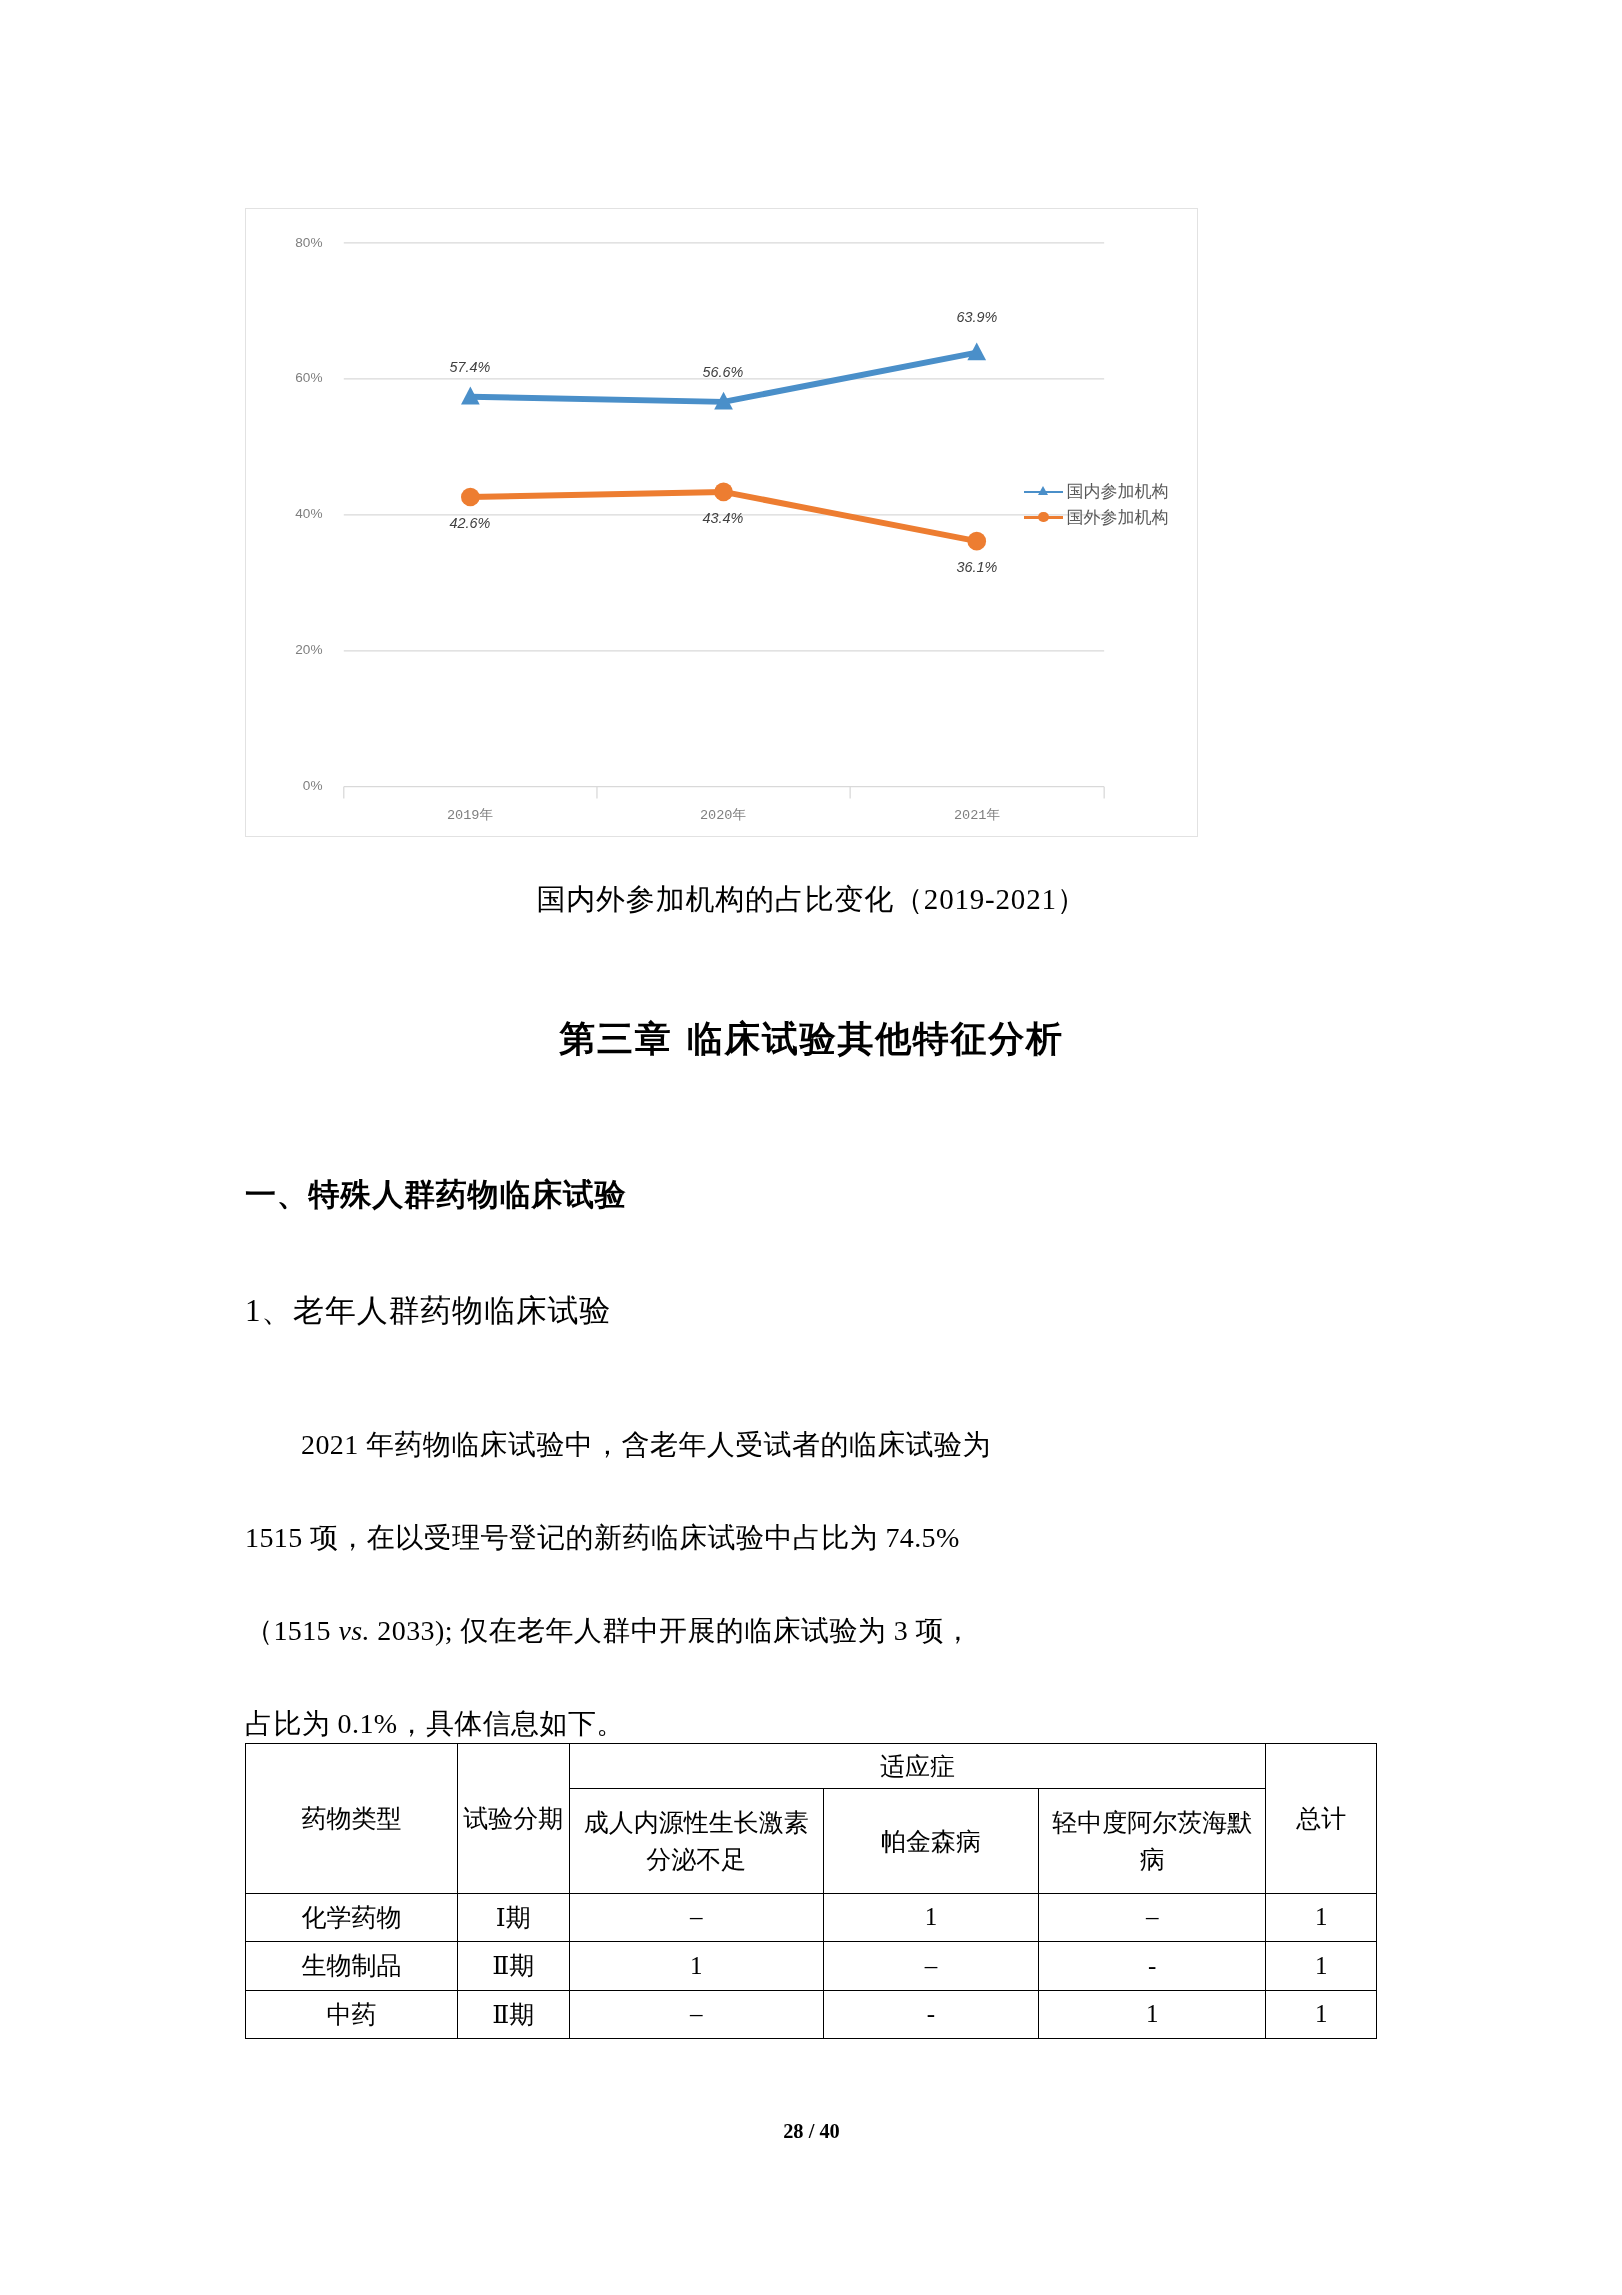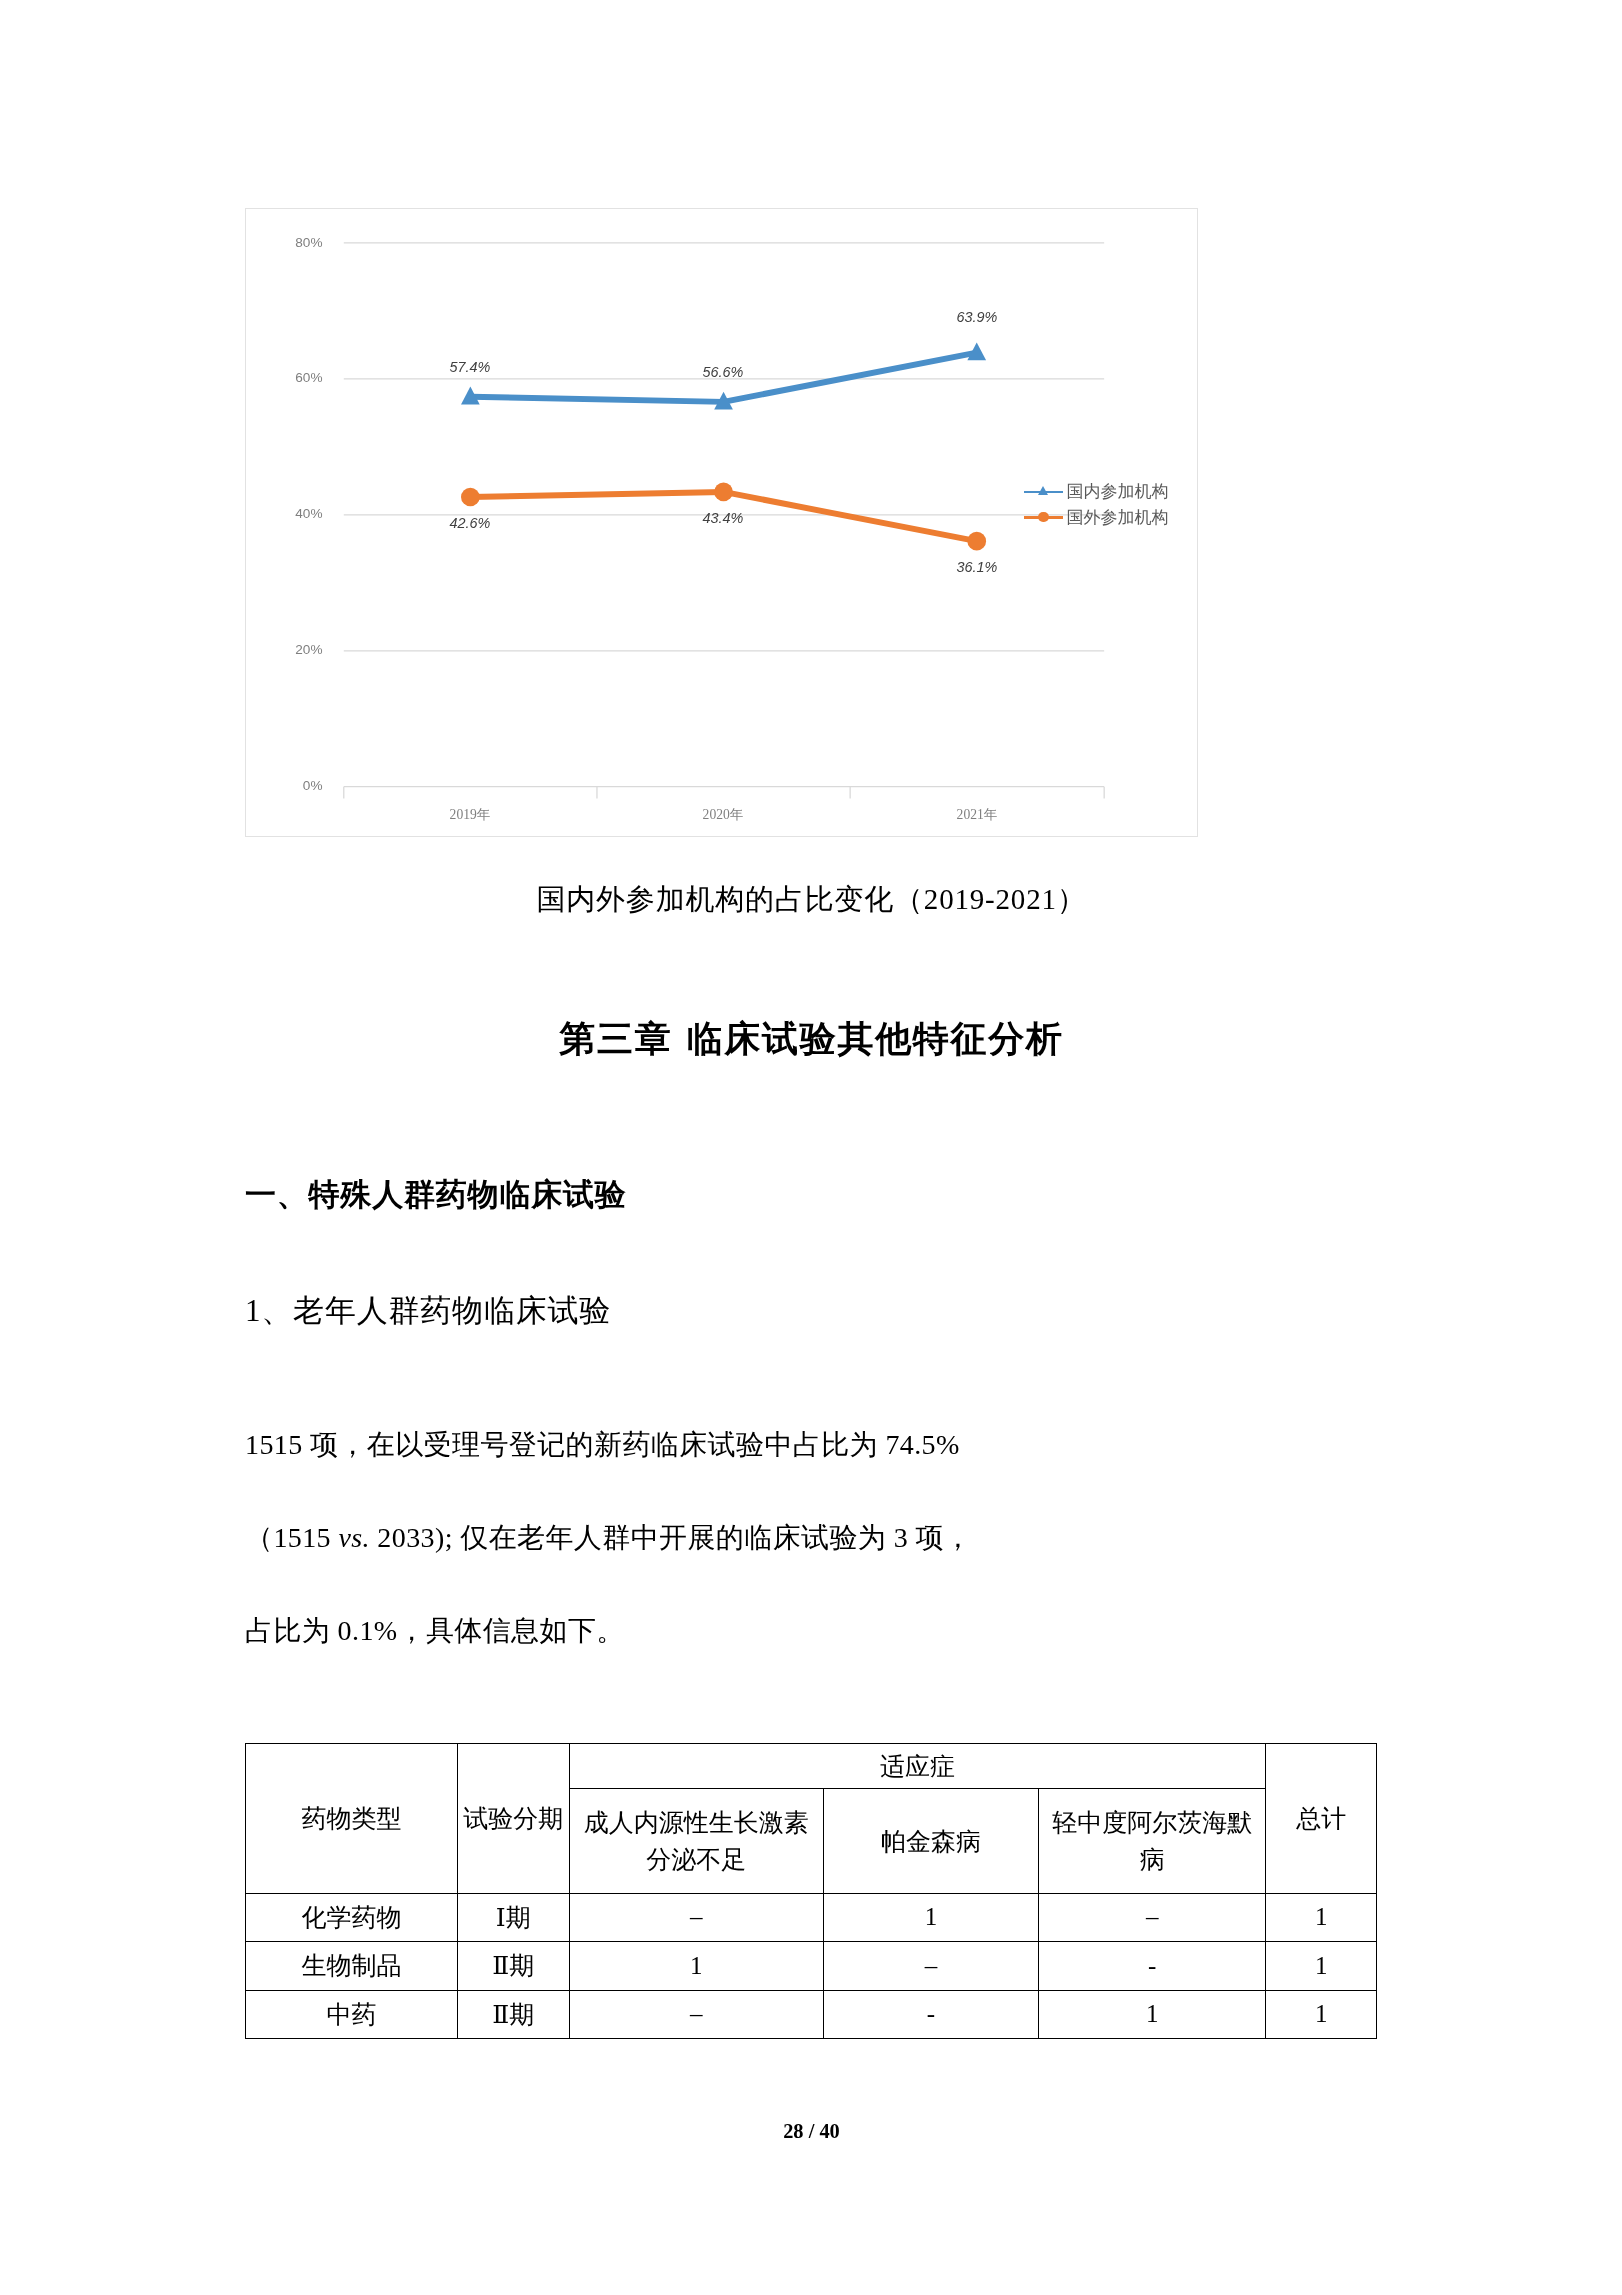--- a/index.html
+++ b/index.html
@@ -46,21 +46,21 @@
     position: absolute;
     font-family: "Liberation Sans", "DejaVu Sans", sans-serif;
     font-size: 13.6px;
     color: #7f7f7f;
     text-align: right;
     width: 51px;
     letter-spacing: 0px;
   }
   .xlabel {
     position: absolute;
-    font-family: Liberation Serif, serif;
+    font-family: Liberation Mono, monospace;
     font-size: 13.6px;
     color: #7f7f7f;
     text-align: center;
     width: 102px;
   }
   .dlabel {
     position: absolute;
     font-family: "Liberation Sans", "DejaVu Sans", sans-serif;
     font-size: 14.4px;
     color: #404040;
@@ -291,20 +291,21 @@
     </div>
   </div>
 
   <div class="fig-caption">国内外参加机构的占比变化（2019-2021）</div>
 
   <div class="chapter-title">第三章 临床试验其他特征分析</div>
   <div class="h-section">一、特殊人群药物临床试验</div>
   <div class="h-subsection">1、老年人群药物临床试验</div>
 
   <div class="body-para">
+    <span class="body-line" style="text-indent:56px;">2021 年药物临床试验中，含老年人受试者的临床试验为</span>
     <span class="body-line">1515 项，在以受理号登记的新药临床试验中占比为 74.5%</span>
     <span class="body-line"><span>（1515 </span><span class="ital">vs.</span><span> 2033); 仅在老年人群中开展的临床试验为 3 项，</span></span>
     <span class="body-line">占比为 0.1%，具体信息如下。</span>
   </div>
 
   <table class="data-table">
     <thead>
       <tr>
         <th class="c-type" rowspan="2">药物类型</th>
         <th class="c-phase" rowspan="2">试验分期</th>

